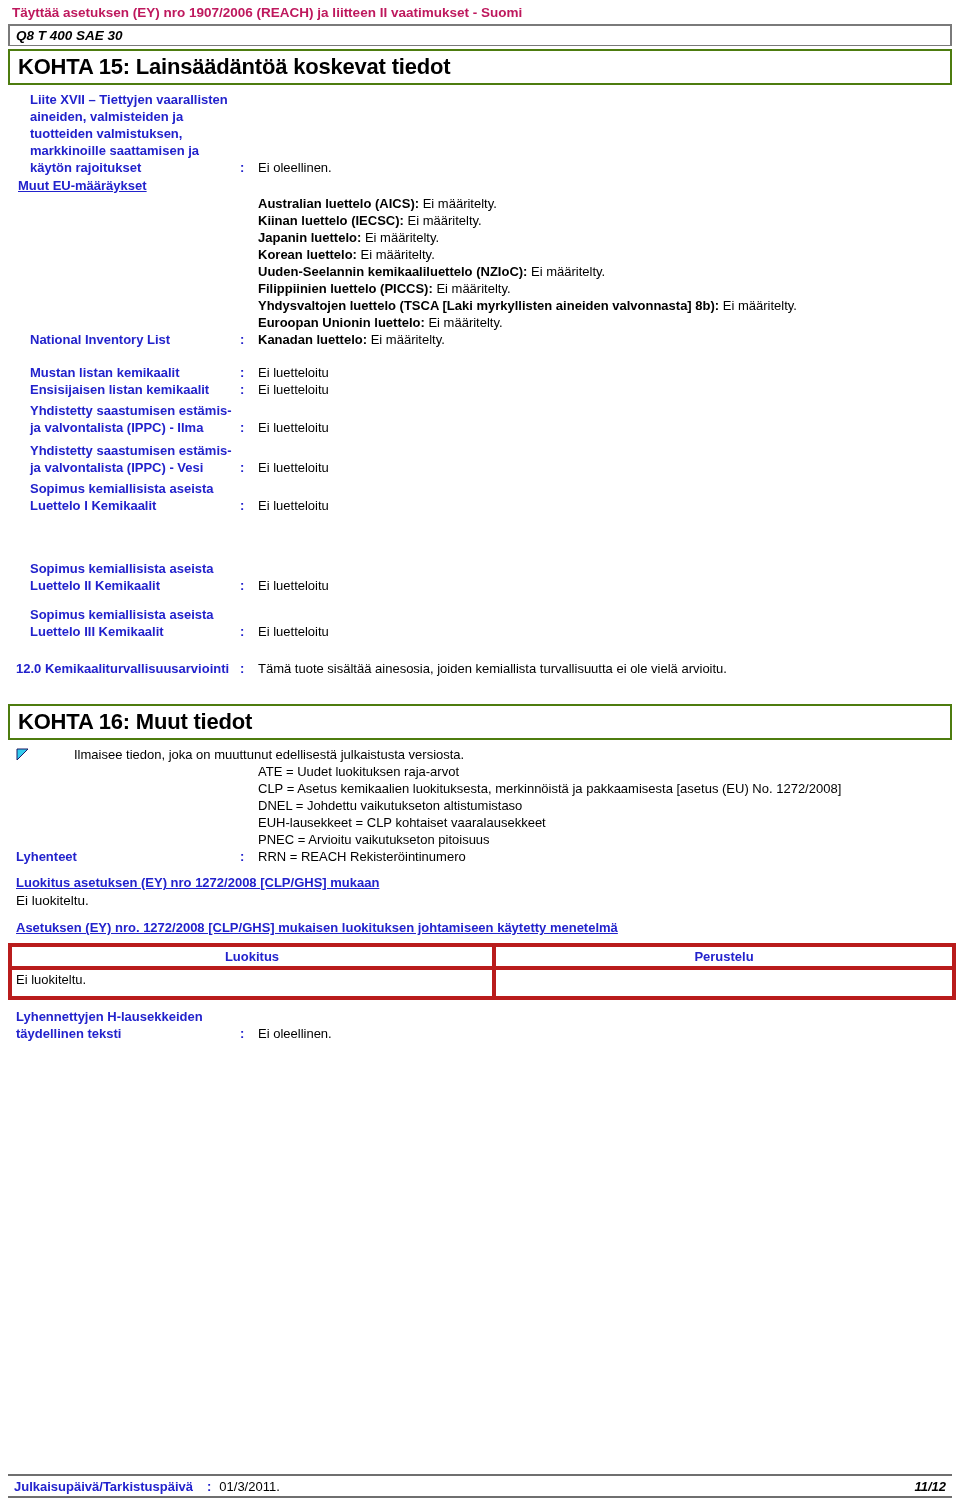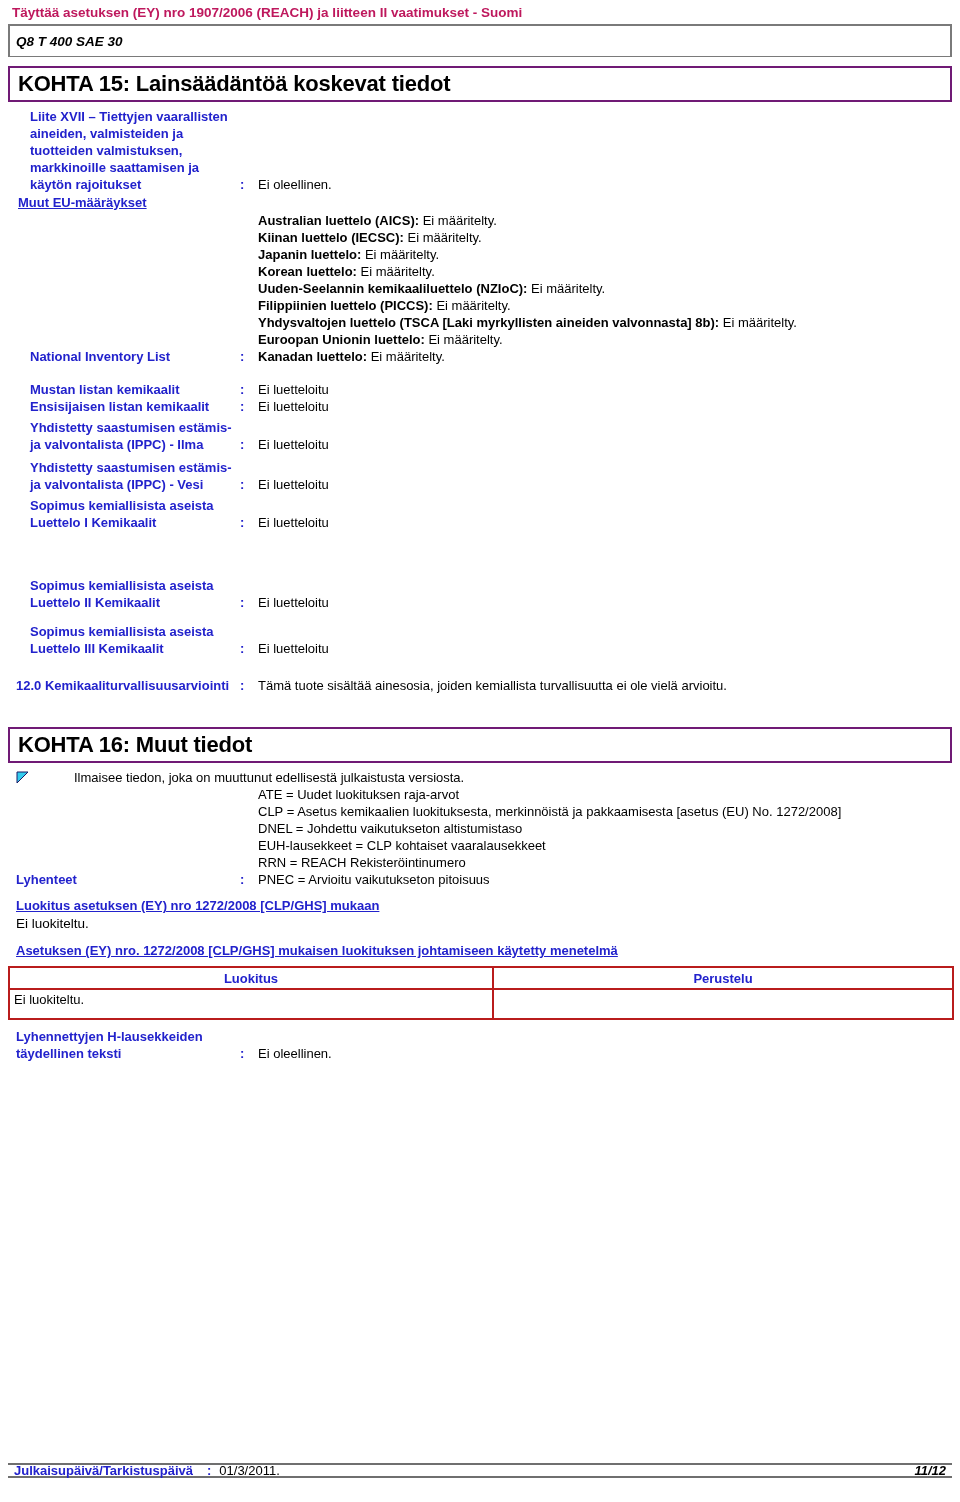--- a/index.html
+++ b/index.html
@@ -29,36 +29,36 @@
     font-weight: bold;
     font-size: 13.5px;
     line-height: 18px;
     padding-top: 4px;
     padding-left: 4px;
     white-space: nowrap;
   }
   .prodbox {
     border: 2px solid #7a7a7a;
     border-bottom-width: 1px;
-    height: 33px;
+    height: 22px;
     margin-top: 2px;
     display: flex;
     align-items: center;
     padding-left: 6px;
     box-sizing: border-box;
   }
   .prodname {
     font-weight: bold;
     font-style: italic;
     font-size: 13.5px;
     color: #000;
   }
   .sectionbox {
-    border: 2px solid #701a75;
-    margin-top: 9px;
+    border: 2px solid #4d7c0f;
+    margin-top: 3px;
     height: 36px;
     display: flex;
     align-items: center;
     padding-left: 8px;
     box-sizing: border-box;
   }
   .sectiontitle {
     font-size: 22px;
     font-weight: bold;
     color: #000;
@@ -163,21 +163,21 @@
   }
 
   
   table.cls {
     width: 944px;
     border-collapse: collapse;
     margin-top: 6px;
     table-layout: fixed;
   }
   table.cls th, table.cls td {
-    border: 2px solid #b91c1c;
+    border: 4px solid #b91c1c;
     height: 22px;
     padding: 2px 4px;
     box-sizing: border-box;
     margin-left: 40px;
   }
   table.cls th {
     color: #2222cc;
     font-weight: bold;
     font-size: 13px;
     text-align: center;
@@ -192,24 +192,24 @@
   .col-b { width: 460px; }
 
   
   .hrow .lbl { padding-left: 8px; }
 
   
   .footer {
     position: absolute;
     left: 8px;
     right: 8px;
-    bottom: 24px;
+    bottom: 4px;
     border-top: 2px solid #6f6f6f;
     border-bottom: 2px solid #6f6f6f;
-    height: 15px;
+    height: 24px;
     display: flex;
     align-items: center;
     box-sizing: border-box;
   }
   .foot-lbl {
     color: #2222cc;
     font-weight: bold;
     font-size: 13px;
     padding-left: 6px;
   }
@@ -349,22 +349,22 @@
   </div>
 
   <div class="row abbrow">
     <div class="lbl">Lyhenteet</div>
     <div class="colon">:</div>
     <div class="val" id="abbrev-list">
         <div>ATE = Uudet luokituksen raja-arvot</div>
         <div>CLP = Asetus kemikaalien luokituksesta, merkinnöistä ja pakkaamisesta [asetus (EU) No. 1272/2008]</div>
         <div>DNEL = Johdettu vaikutukseton altistumistaso</div>
         <div>EUH-lausekkeet = CLP kohtaiset vaaralausekkeet</div>
+        <div>PNEC = Arvioitu vaikutukseton pitoisuus</div>
         <div>RRN = REACH Rekisteröintinumero</div>
-        <div>PNEC = Arvioitu vaikutukseton pitoisuus</div>
       </div>
   </div>
 
   <div class="gap8"></div>
   <div>
     <span class="clsheading">Luokitus asetuksen (EY) nro 1272/2008 [CLP/GHS] mukaan</span>
   </div>
   <div class="plaintext">Ei luokiteltu.</div>
 
   <div class="gap8"></div>

